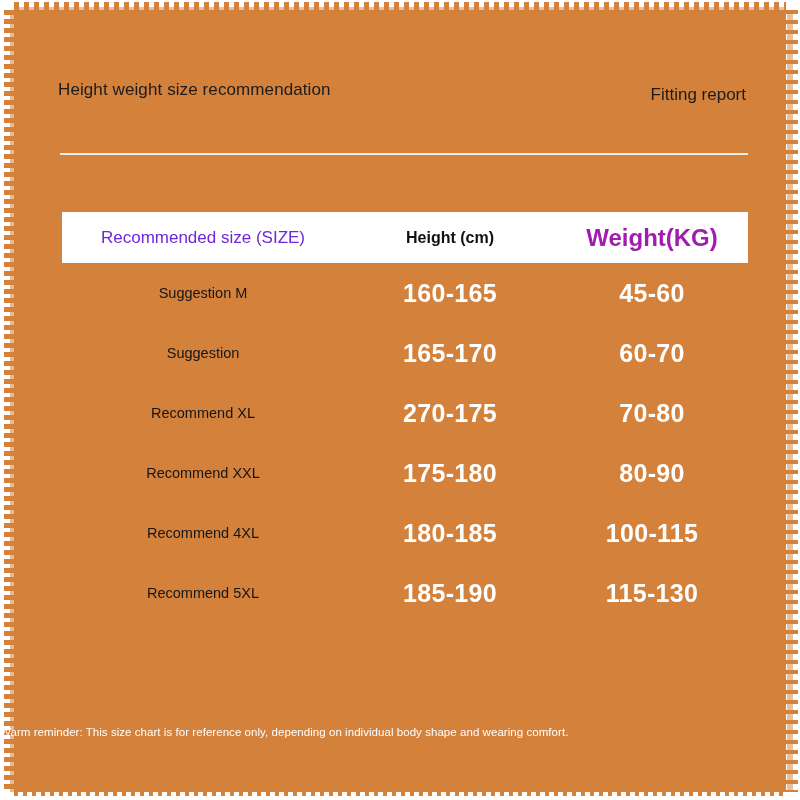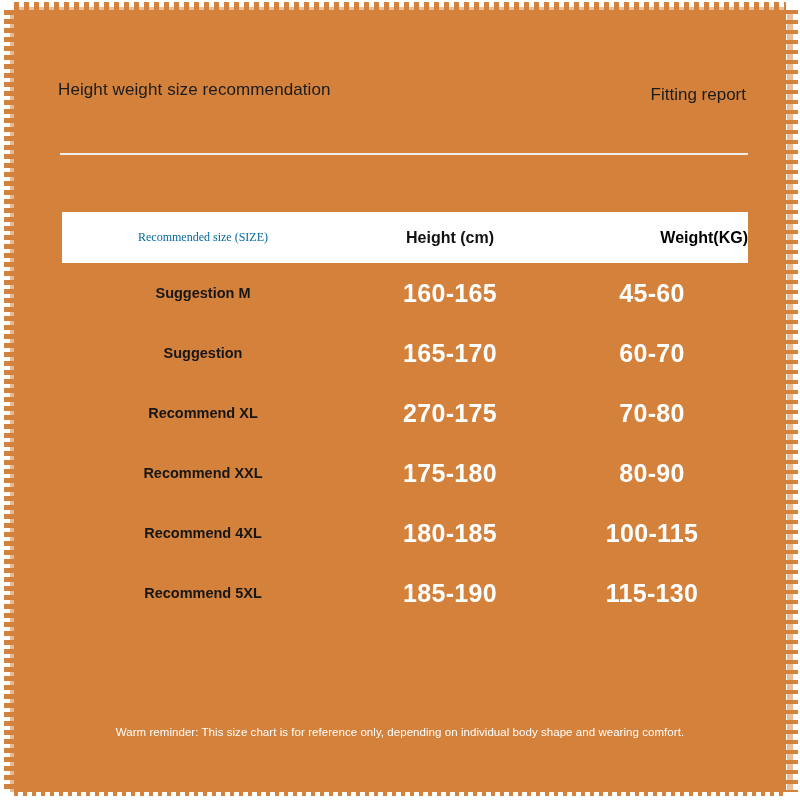--- a/index.html
+++ b/index.html
@@ -148,60 +148,57 @@
     margin: 0;
     text-align: center;
     vertical-align: middle;
   }
   thead tr {
     background: #ffffff;
     height: 51px;
   }
   thead th.col-size {
     width: 282px;
-    font-size: 12px;
-    font-weight: 400;
-    color: #0369a1;
-    font-family: Liberation Serif, serif;
+    font-size: 17px;
+    font-weight: 400;
+    color: #6d28d9;
   }
   thead th.col-height {
     width: 212px;
     font-size: 16px;
     font-weight: 700;
     color: #111111;
   }
   thead th.col-weight {
     width: 192px;
-    font-size: 16px;
+    font-size: 24px;
     font-weight: 700;
-    color: #000000;
-    text-align: right;
+    color: #a21caf;
   }
 
   tbody tr {
     height: 60px;
   }
   tbody td.cell-size {
     font-size: 14.5px;
-    font-weight: 700;
+    font-weight: 400;
     color: #161616;
   }
   tbody td.cell-num {
     font-size: 25px;
     font-weight: 700;
     color: #ffffff;
     letter-spacing: 0.3px;
   }
 
   .footnote {
     position: absolute;
     left: 0;
     top: 726px;
     width: 800px;
-    text-align: center;
     font-size: 11.5px;
     color: #ffffff;
     letter-spacing: 0.05px;
   }
 </style>
 </head>
 <body>
 
 <div class="poster">
 

